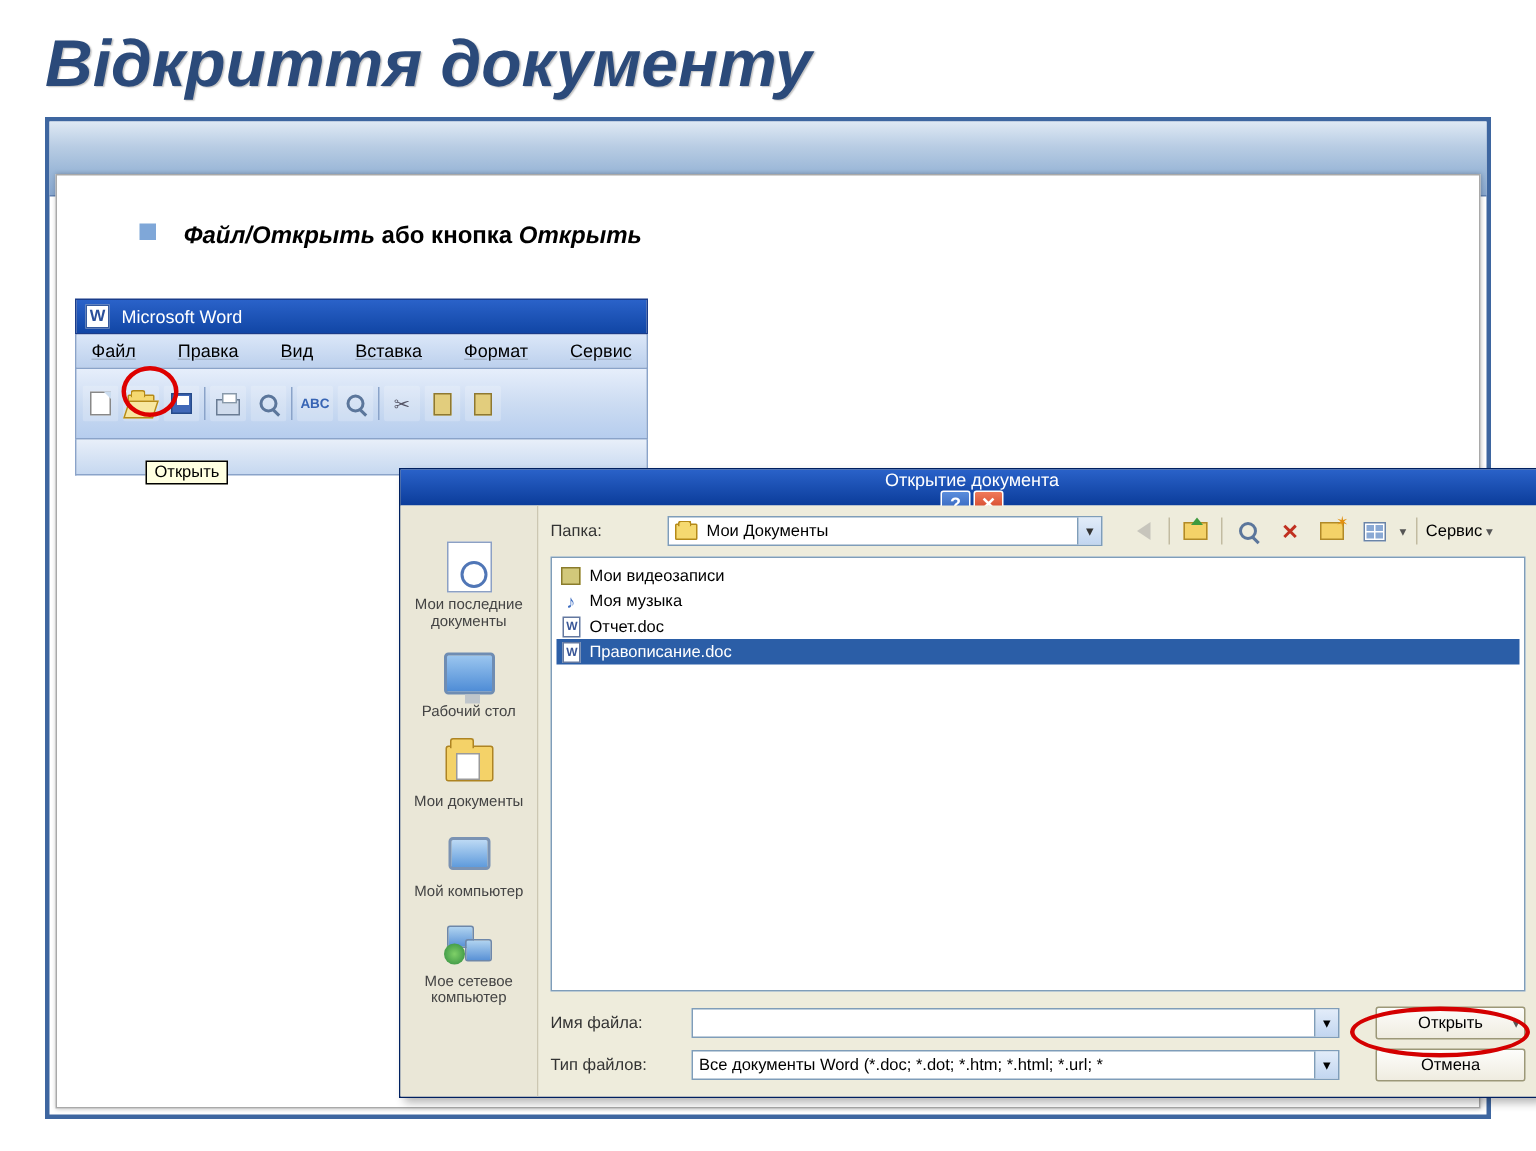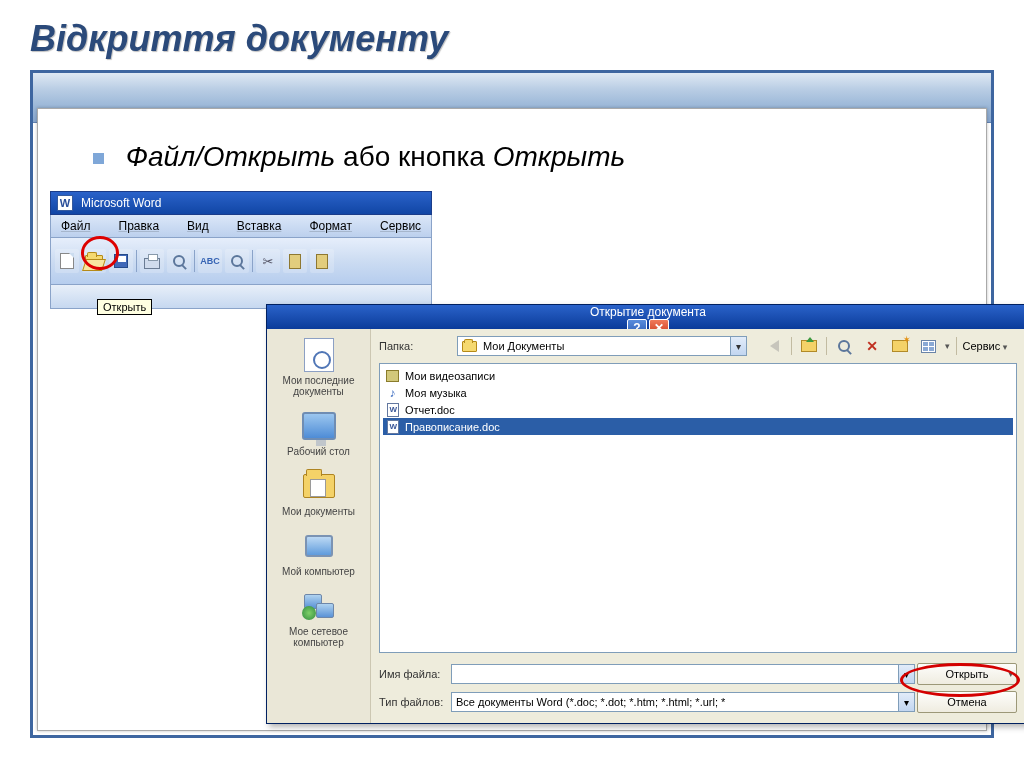--- a/index.html
+++ b/index.html
@@ -7,21 +7,21 @@
     margin: 0;
     font-family: Tahoma, Arial, sans-serif;
     background: #fff;
     width: 1024px;
     height: 767px;
     overflow: hidden;
   }
   .slide { padding: 12px 30px 0 30px; }
   .slide-title {
     font-family: Arial, sans-serif;
-    font-size: 36px;
+    font-size: 44px;
     font-weight: bold;
     font-style: italic;
     color: #2b4a7a;
     text-shadow: 1px 1px 1px rgba(0,0,0,.25);
     margin: 6px 0 10px 0;
   }
   .frame {
     border: 3px solid #3e66a0;
     height: 668px;
     position: relative;
@@ -36,22 +36,22 @@
     position: absolute;
     top: 35px; left: 4px; right: 4px; bottom: 4px;
     background: #fff;
     border: 1px solid #a9a9a9;
     box-shadow: 0 0 3px rgba(0,0,0,.25);
   }
   .bullet-line {
     position: absolute;
     top: 32px; left: 55px;
     font-family: Arial, sans-serif;
-    font-size: 28px;
-    font-weight: normal;
+    font-size: 16px;
+    font-weight: bold;
   }
   .bullet-line .bul {
     display:inline-block; width:11px; height:11px;
     background:#7fa7d8; margin-right:14px; vertical-align: 2px;
   }
   .bullet-line em { font-style: italic; }
   .bullet-line .re { font-style: normal; }
 
   
   .word {
@@ -153,24 +153,24 @@
   .dlg-title .btns { display:flex; gap:2px; }
   .dlg-title .tbtnx {
     width:20px;height:18px;border:1px solid #fff;border-radius:2px;
     display:flex;align-items:center;justify-content:center;font-weight:bold;
     background: linear-gradient(#5a8ddc,#2859b4);
     font-size: 12px;
   }
   .dlg-title .closebtn { background: linear-gradient(#f07a5a,#c9361a); }
   .dlg-body { display:flex; }
   .places {
-    width: 104px;
+    width: 92px;
     background: #eae7d7;
     display:flex; flex-direction:column; align-items:center;
-    padding: 4px 0; gap:2px;
+    padding: 19px 0; gap:2px;
     border-right:1px solid #ccc7b2;
   }
   .place {
     width: 82px;
     display:flex; flex-direction:column; align-items:center;
     padding: 5px 2px;
     font-size: 10px; color:#444; text-align:center;
     cursor: default;
   }
   .place .pi { width:36px; height:34px; margin-bottom:3px; display:flex;align-items:center;justify-content:center;}
@@ -220,21 +220,21 @@
   .fi-film{width:13px;height:12px;background:#d2c87a;border:1px solid #8a7c2c;}
   .fi-pic{width:13px;height:12px;background:#fff;border:1px solid #8a7c2c;position:relative;}
   .fi-pic:after{content:'';position:absolute;bottom:1px;left:1px;width:6px;height:5px;background:#6cb85e;}
   .fi-music{font-size:12px;color:#3c6cc0;}
   .fi-doc{width:12px;height:14px;background:#fff;border:1px solid #6378a0;position:relative;}
   .fi-doc:after{content:'W';position:absolute;font-size:8px;font-weight:bold;color:#3a5798;top:1px;left:2px;}
   .bottom-controls {
     padding: 4px 8px 10px 8px;
     display:flex; flex-direction:column; gap:6px;
   }
-  .brow { display:flex; align-items:center; gap:2px; }
+  .brow { display:flex; align-items:center; gap:24px; }
   .brow .lbl { width:70px; color:#333; text-align:left; }
   .combo-long {
     flex:1; height:20px; background:#fff; border:1px solid #7f9db9;
     display:flex; align-items:center; padding:0 4px; position:relative;
   }
   .combo-long .dd {
     position:absolute; right:0; top:0; width:16px; height:100%;
     background:linear-gradient(#e2ecf9,#c2d6f0);
     border-left:1px solid #7f9db9;
     display:flex;align-items:center;justify-content:center;font-size:10px;

